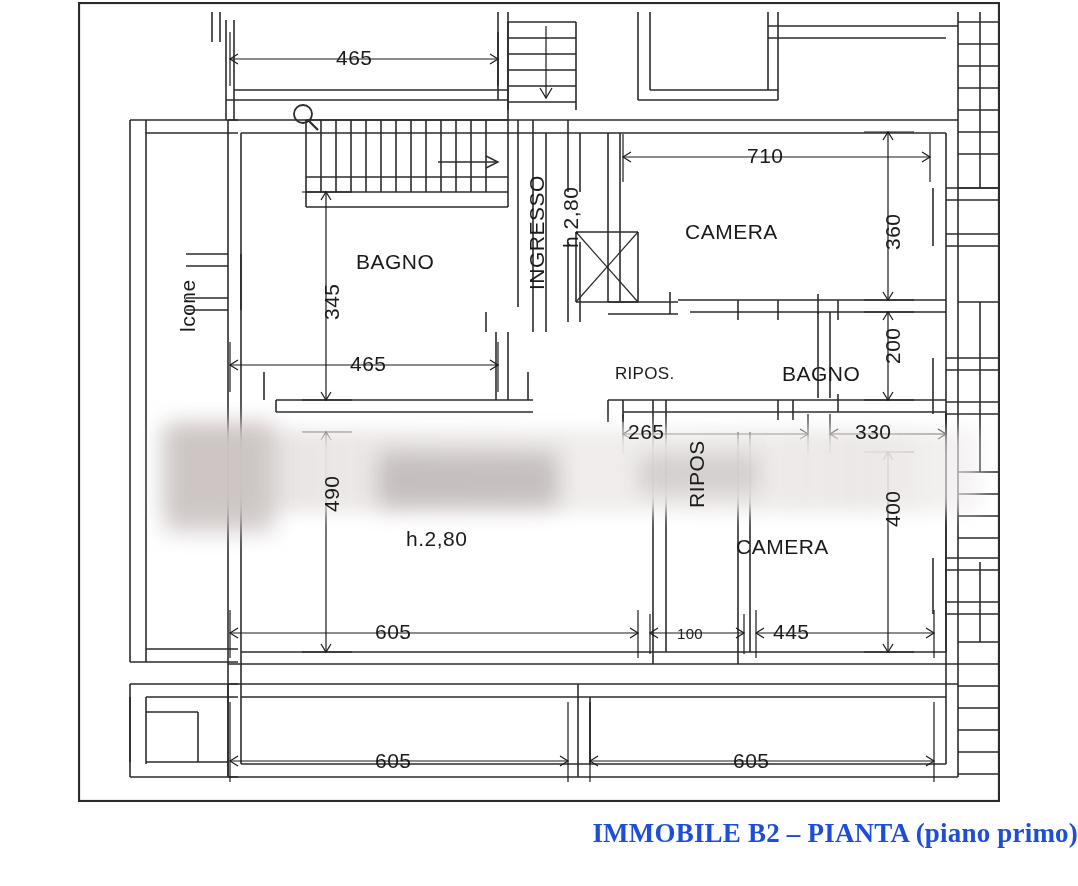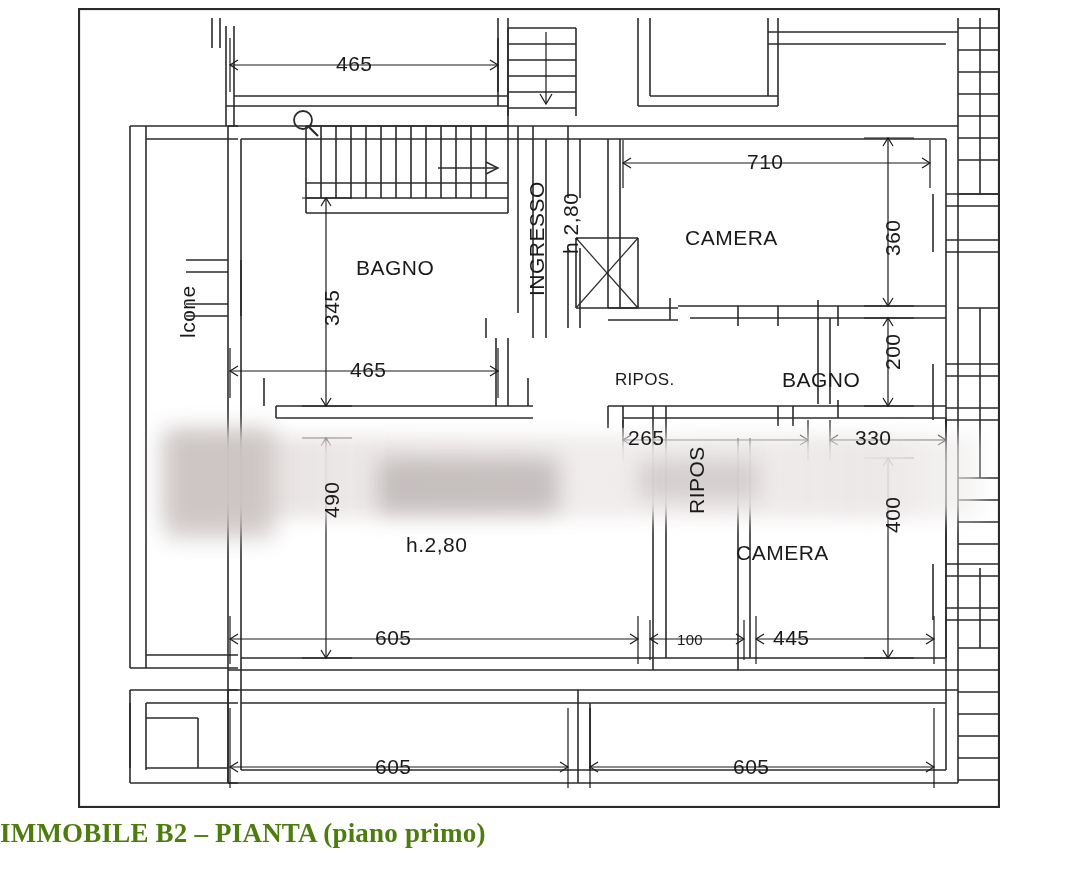--- a/index.html
+++ b/index.html
@@ -16,21 +16,21 @@
   }
   #sheet {
     position: absolute;
     left: 0; top: 0;
     width: 1078px;
     height: 886px;
   }
   #plan-area {
     position: absolute;
     left: 78px;
-    top: 8px;
+    top: 2px;
     width: 940px;
     height: 800px;
   }
   svg.plan {
     position: absolute;
     left: 0; top: 0;
     width: 922px;
     height: 800px;
   }
   .lbl {
@@ -76,25 +76,25 @@
     filter: blur(11px);
     pointer-events: none;
     background: rgba(196,188,187,0.75);
     border-radius: 6px;
   }
   #caption {
     position: absolute;
     left: 0;
     top: 818px;
     width: 1078px;
-    text-align: left;
+    text-align: right;
     font-family: "Liberation Serif", serif;
     font-weight: bold;
     font-size: 27px;
-    color: #4d7c0f;
+    color: #1d4ed8;
     letter-spacing: 0.2px;
   }
 </style>
 </head>
 <body>
 
 <div id="sheet">
 
   <div id="plan-area">
 

